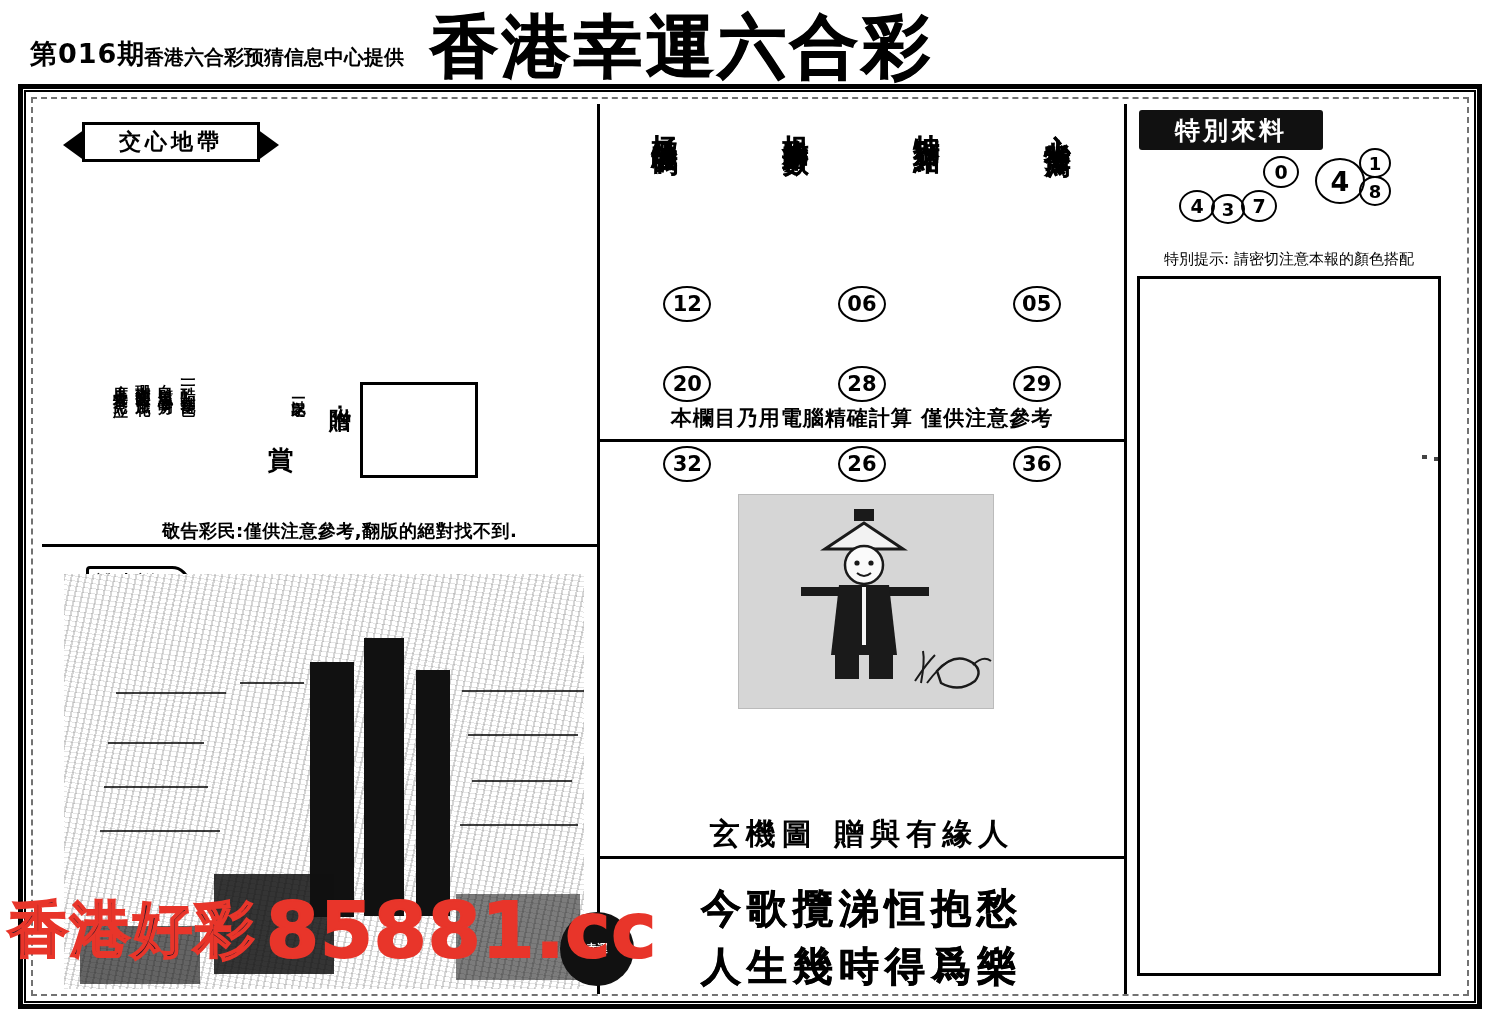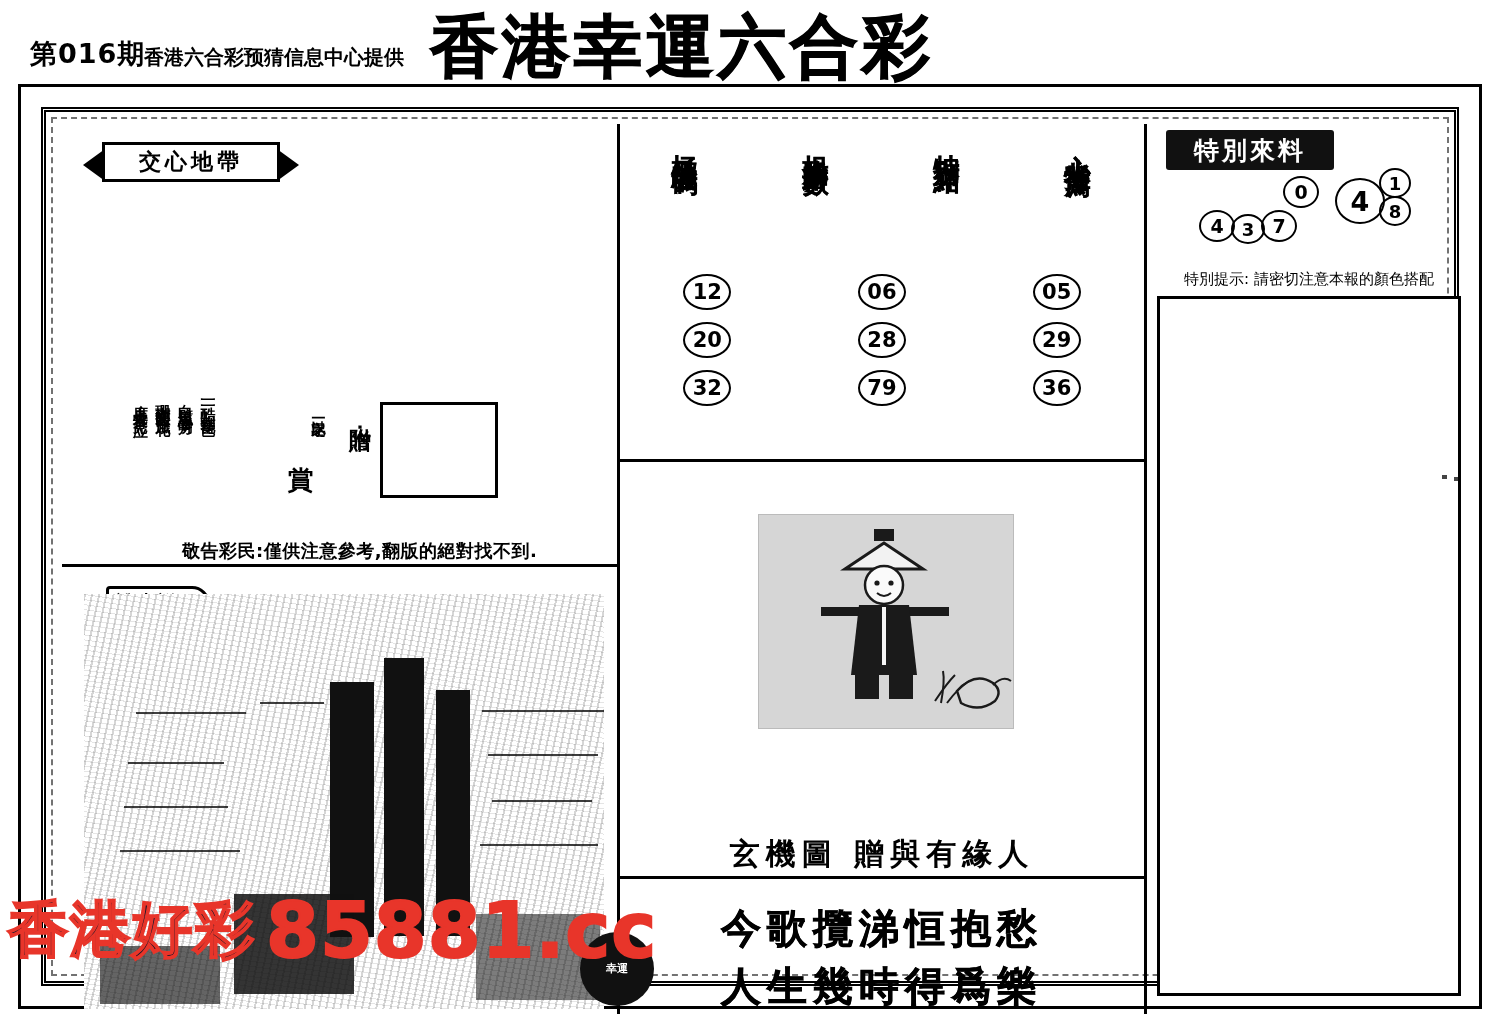--- a/index.html
+++ b/index.html
@@ -34,21 +34,21 @@
     font-family: Liberation Mono, monospace;
     -webkit-text-stroke: 1px #000;
     white-space: nowrap;
   }
 
   
   .page {
     position: absolute; left: 18px; top: 84px;
     width: 1464px; height: 925px;
     border: 3px solid #000;
-    padding: 20px;
+    padding: 0;
   }
   .page-inner {
     position: relative;
     width: 100%; height: 100%;
     border: 5px double #000;
     background: #fff;
   }
   
   .page-inner::before {
     content: "";
@@ -181,20 +181,21 @@
     display: flex; justify-content: space-around;
   }
   .numcol { display: flex; flex-direction: column; gap: 12px; align-items: center; }
   .ball {
     width: 48px; height: 36px;
     border: 2px solid #000;
     border-radius: 50%;
     display: flex; align-items: center; justify-content: center;
     font-size: 21px; font-weight: bold;
     font-family: "DejaVu Sans", sans-serif;
+    margin-top: 32px;
   }
   .mid-note {
     position: absolute; top: 300px; left: 0; width: 100%;
     text-align: center;
     font-family: "DejaVu Serif", serif;
     font-size: 21px; font-weight: bold; letter-spacing: 1px;
   }
   .mid-rule1 { position: absolute; top: 335px; left: 0; width: 100%; border-top: 3px solid #000; }
   .mid-rule2 { position: absolute; top: 752px; left: 0; width: 100%; border-top: 3px solid #000; }
 
@@ -224,27 +225,26 @@
     width: 74px; height: 74px; border-radius: 50%;
     background: #111; color: #fff;
     display: flex; align-items: center; justify-content: center;
     font-size: 11px; font-weight: bold; line-height: 1.1; text-align: left;
     font-family: "DejaVu Serif", serif;
   }
 
   
   .sp-head {
     position: absolute; left: 12px; top: 6px;
-    width: 168px; height: 40px;
+    width: 184px; height: 40px;
     background: #111; color: #fff;
     display: flex; align-items: center; justify-content: center;
     font-family: "DejaVu Serif", serif;
     font-size: 25px; font-weight: bold; letter-spacing: 3px;
     border-radius: 3px;
-    margin-left: 7px;
   }
   .sp-nums {
     position: absolute; left: 0; top: 48px; width: 100%;
     height: 92px;
   }
   .snum {
     position: absolute;
     border: 2px solid #000; border-radius: 50%;
     display: flex; align-items: center; justify-content: center;
     font-family: "DejaVu Sans", sans-serif; font-weight: bold;
@@ -355,29 +355,30 @@
 
       <div class="numgrid">
         <div class="numcol">
           <div class="ball">12</div>
           <div class="ball">20</div>
           <div class="ball">32</div>
         </div>
         <div class="numcol">
           <div class="ball">06</div>
           <div class="ball">28</div>
-          <div class="ball">79</div>
+          <div class="ball">26</div>
         </div>
         <div class="numcol">
           <div class="ball">05</div>
           <div class="ball">29</div>
           <div class="ball">36</div>
         </div>
       </div>
 
+      <div class="mid-note">本欄目乃用電腦精確計算  僅供注意參考</div>
       <div class="mid-rule1"></div>
 
       <div class="tuimg">
         <svg viewBox="0 0 256 215" width="256" height="215">
           <rect x="0" y="0" width="256" height="215" fill="#d6d6d6"></rect>
 
           <rect x="115" y="14" width="20" height="12" fill="#1a1a1a"></rect>
           <polygon points="125,28 86,54 164,54" fill="#f2f2f2" stroke="#1a1a1a" stroke-width="3"></polygon>
 
           <circle cx="125" cy="70" r="19" fill="#fafafa" stroke="#1a1a1a" stroke-width="2.5"></circle>

